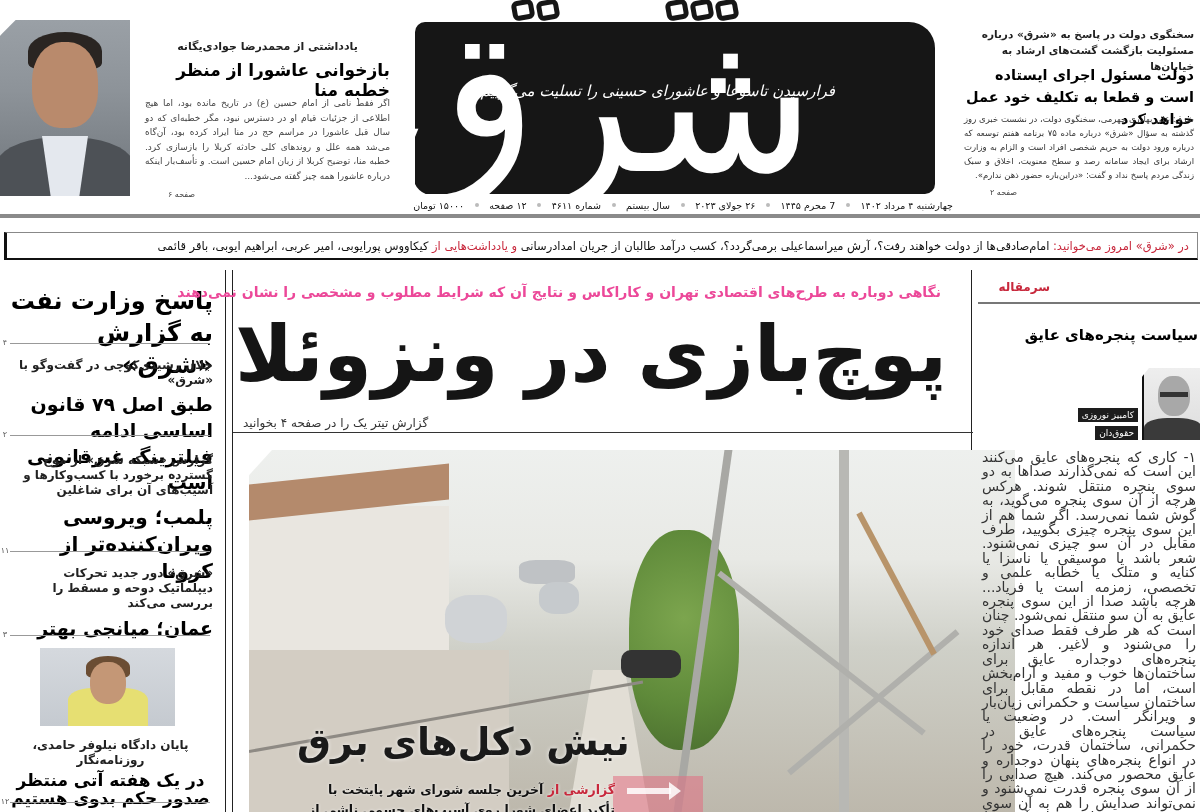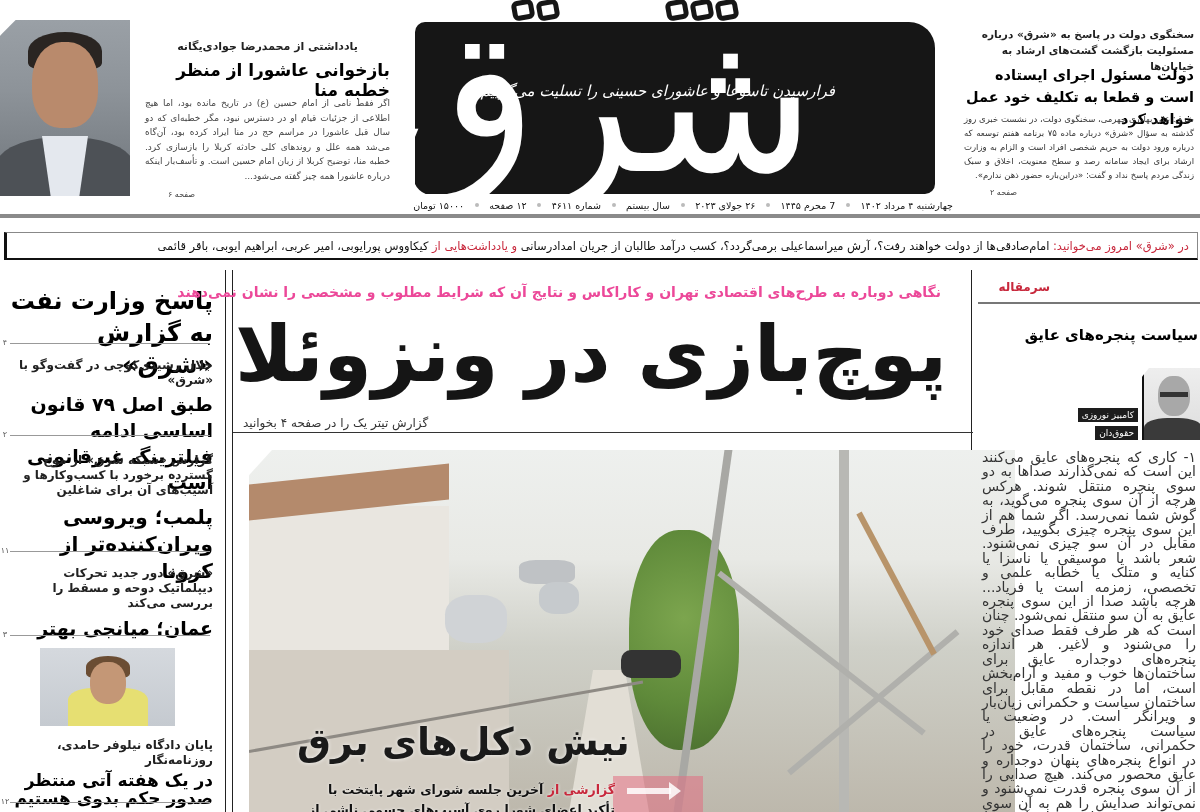--- a/index.html
+++ b/index.html
@@ -223,21 +223,21 @@
     <div class="lc-title" style="font-size:19px;line-height:26px;margin-top:4px;">عمان؛ میانجی بهتر</div>
   </div>
   <div class="lc-rule" style="top:365px;"></div>
   <div class="lc-num" style="top:360px;">۳</div>
 
   <div class="photo-2">
     <div class="hair"></div>
       <div class="scarf"></div>
       <div class="face"></div>
   </div>
-  <div class="lc-block" style="top:462px;">
+  <div class="lc-block" style="top:462px;text-align:center;">
     <div class="lc-kicker">پایان دادگاه نیلوفر حامدی، روزنامه‌نگار</div>
     <div class="lc-title" style="font-size:17px;line-height:18px;margin-top:3px;">در یک هفته آتی منتظر صدور حکم بدوی هستیم</div>
   </div>
   <div class="lc-rule" style="top:532px;"></div>
   <div class="lc-num" style="top:527px;">۱۲</div>
 </div>
 
 <div id="center" class="abs">
   <div class="c-kicker">نگاهی دوباره به طرح‌های اقتصادی تهران و کاراکاس و نتایج آن که شرایط مطلوب و مشخصی را نشان نمی‌دهند</div>
   <div class="c-headline">پوچ‌بازی در ونزوئلا</div>

